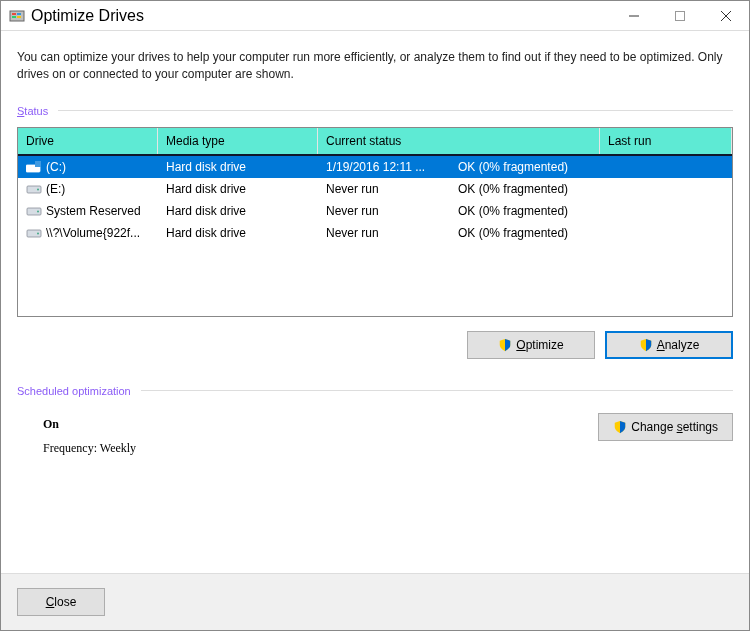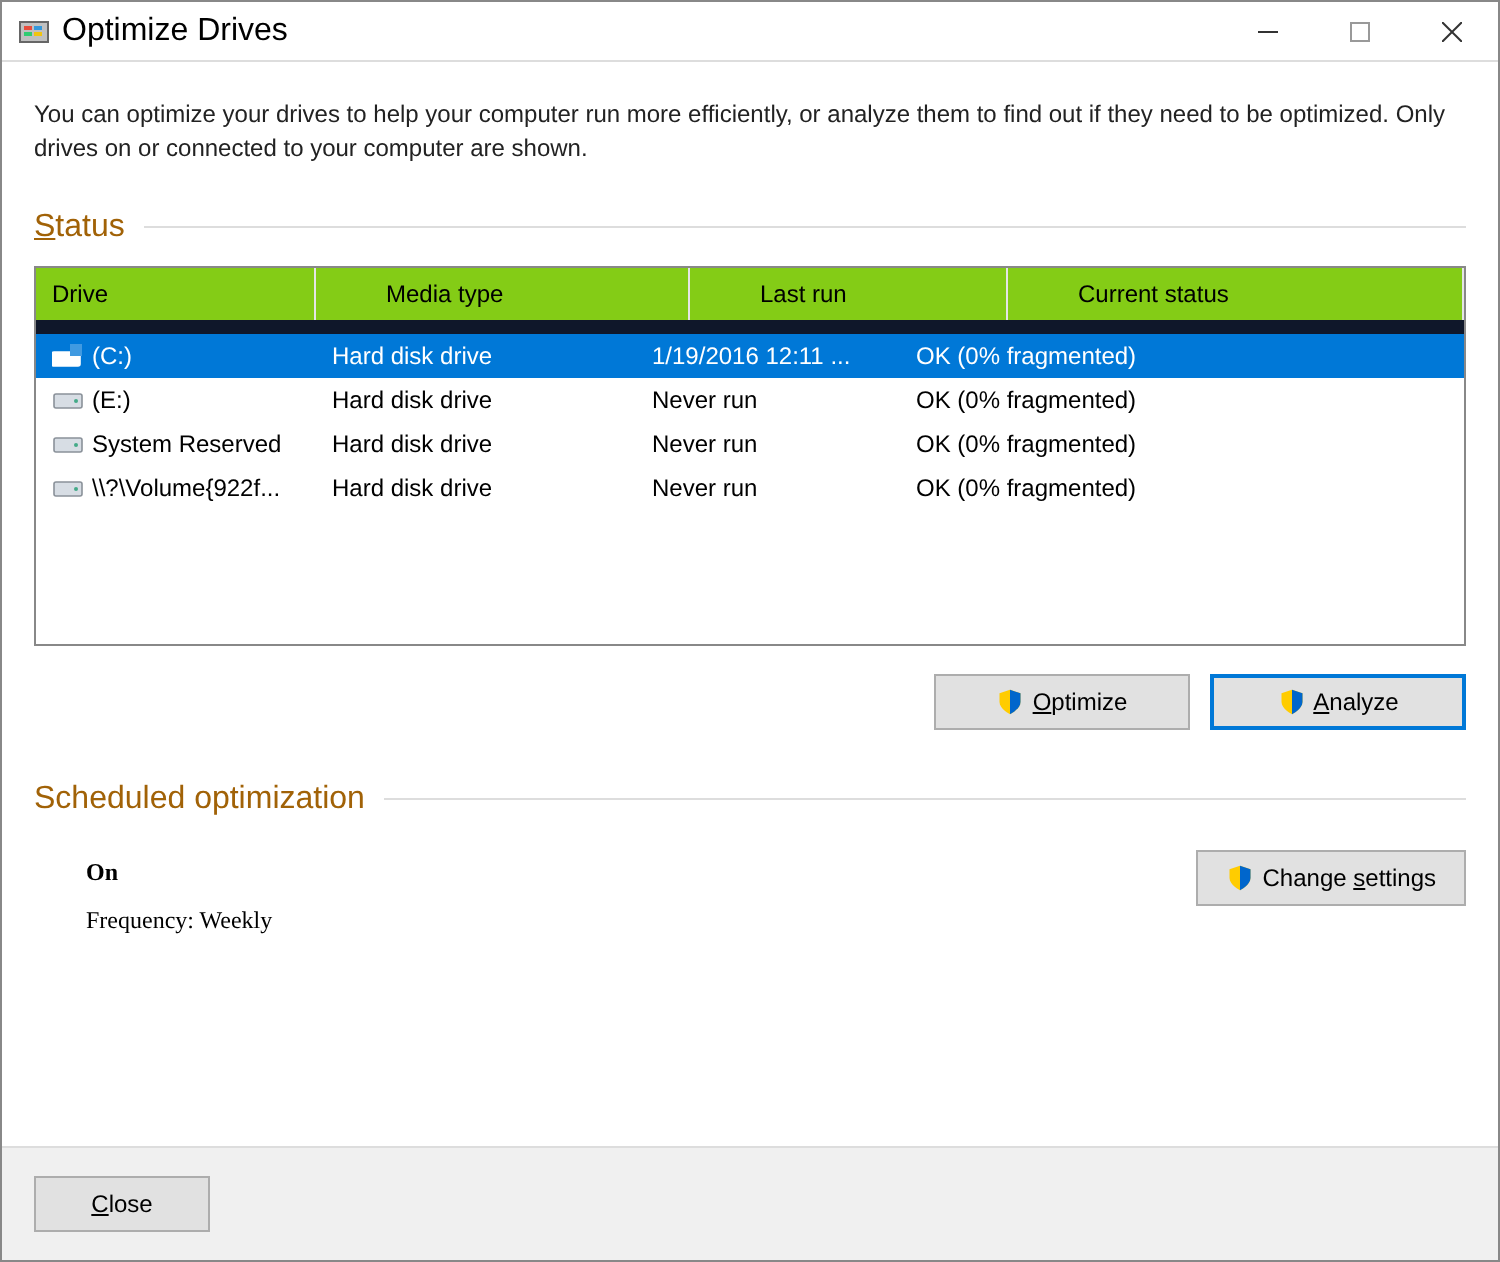--- a/index.html
+++ b/index.html
@@ -6,24 +6,24 @@
 body { font-family: "Segoe UI", Tahoma, sans-serif; font-size: 12px; background: #fff; width: 750px; height: 631px; border: 1px solid #888; display: flex; flex-direction: column; }
 .titlebar { display: flex; align-items: center; height: 30px; padding: 0 0 0 8px; border-bottom: 1px solid #ddd; }
 .titlebar .appicon { width: 16px; height: 16px; margin-right: 6px; }
 .titlebar .title { flex: 1; font-size: 16px; }
 .titlebar .winbtns { display: flex; }
 .titlebar .winbtn { width: 46px; height: 30px; display: flex; align-items: center; justify-content: center; color: #333; }
 .titlebar .winbtn svg { display: block; }
 .content { padding: 18px 16px 0 16px; flex: 1; display: flex; flex-direction: column; }
 .intro { font-size: 12px; line-height: 1.4; color: #222; margin-bottom: 22px; }
 .section-header { display: flex; align-items: center; margin-bottom: 10px; }
-.section-label { color: #a16207; font-size: 16px; margin-right: 10px; }
+.section-label { color: #8b5cf6; font-size: 11px; margin-right: 10px; }
 .section-rule { flex: 1; height: 1px; background: #ddd; }
 .listbox { border: 1px solid #888; height: 190px; overflow: hidden; background: #fff; }
-.listhead { display: flex; border-bottom: 7px solid #0f172a; background: #84cc16; gap: 27px; }
+.listhead { display: flex; border-bottom: 2px solid #0f172a; background: #5eead4; }
 .listhead .col { padding: 6px 8px; font-size: 12px; border-right: 1px solid #e5e5e5; }
 .col-drive { width: 140px; }
 .col-media { width: 160px; }
 .col-last { width: 132px; }
 .col-status { flex: 1; }
 .listbody .row { display: flex; align-items: center; height: 22px; font-size: 12px; }
 .listbody .row.selected { background: #0078d7; color: #fff; }
 .listbody .row .cell { padding: 0 8px; overflow: hidden; white-space: nowrap; text-overflow: ellipsis; }
 .driveicon { width: 16px; height: 12px; margin-right: 4px; display: inline-block; vertical-align: middle; }
 .btnrow { display: flex; justify-content: flex-end; gap: 10px; margin-top: 14px; margin-bottom: 26px; }
@@ -74,22 +74,22 @@
 
   <div class="section-header">
     <span class="section-label ul-first">Status</span>
     <div class="section-rule"></div>
   </div>
 
   <div class="listbox">
     <div class="listhead">
       <div class="col col-drive">Drive</div>
       <div class="col col-media">Media type</div>
+      <div class="col col-status">Current status</div>
       <div class="col col-last">Last run</div>
-      <div class="col col-status">Current status</div>
     </div>
     <div class="listbody" id="listbody">
         <div class="row selected">
           <div class="cell col-drive"><svg class="driveicon" viewBox="0 0 16 12">
               <rect x="0" y="4" width="14" height="7" rx="1" fill="#fff" stroke="#fff" stroke-width="0.8"></rect>
               <rect x="9" y="0" width="6" height="6" fill="#0078d7"></rect>
               <path d="M9 0h3v3H9zM12 0h3v3h-3zM9 3h3v3H9zM12 3h3v3h-3z" fill="#fff" opacity="0.25"></path>
             </svg><span>(C:)</span></div>
           <div class="cell col-media">Hard disk drive</div>
           <div class="cell col-last">1/19/2016 12:11 ...</div>

